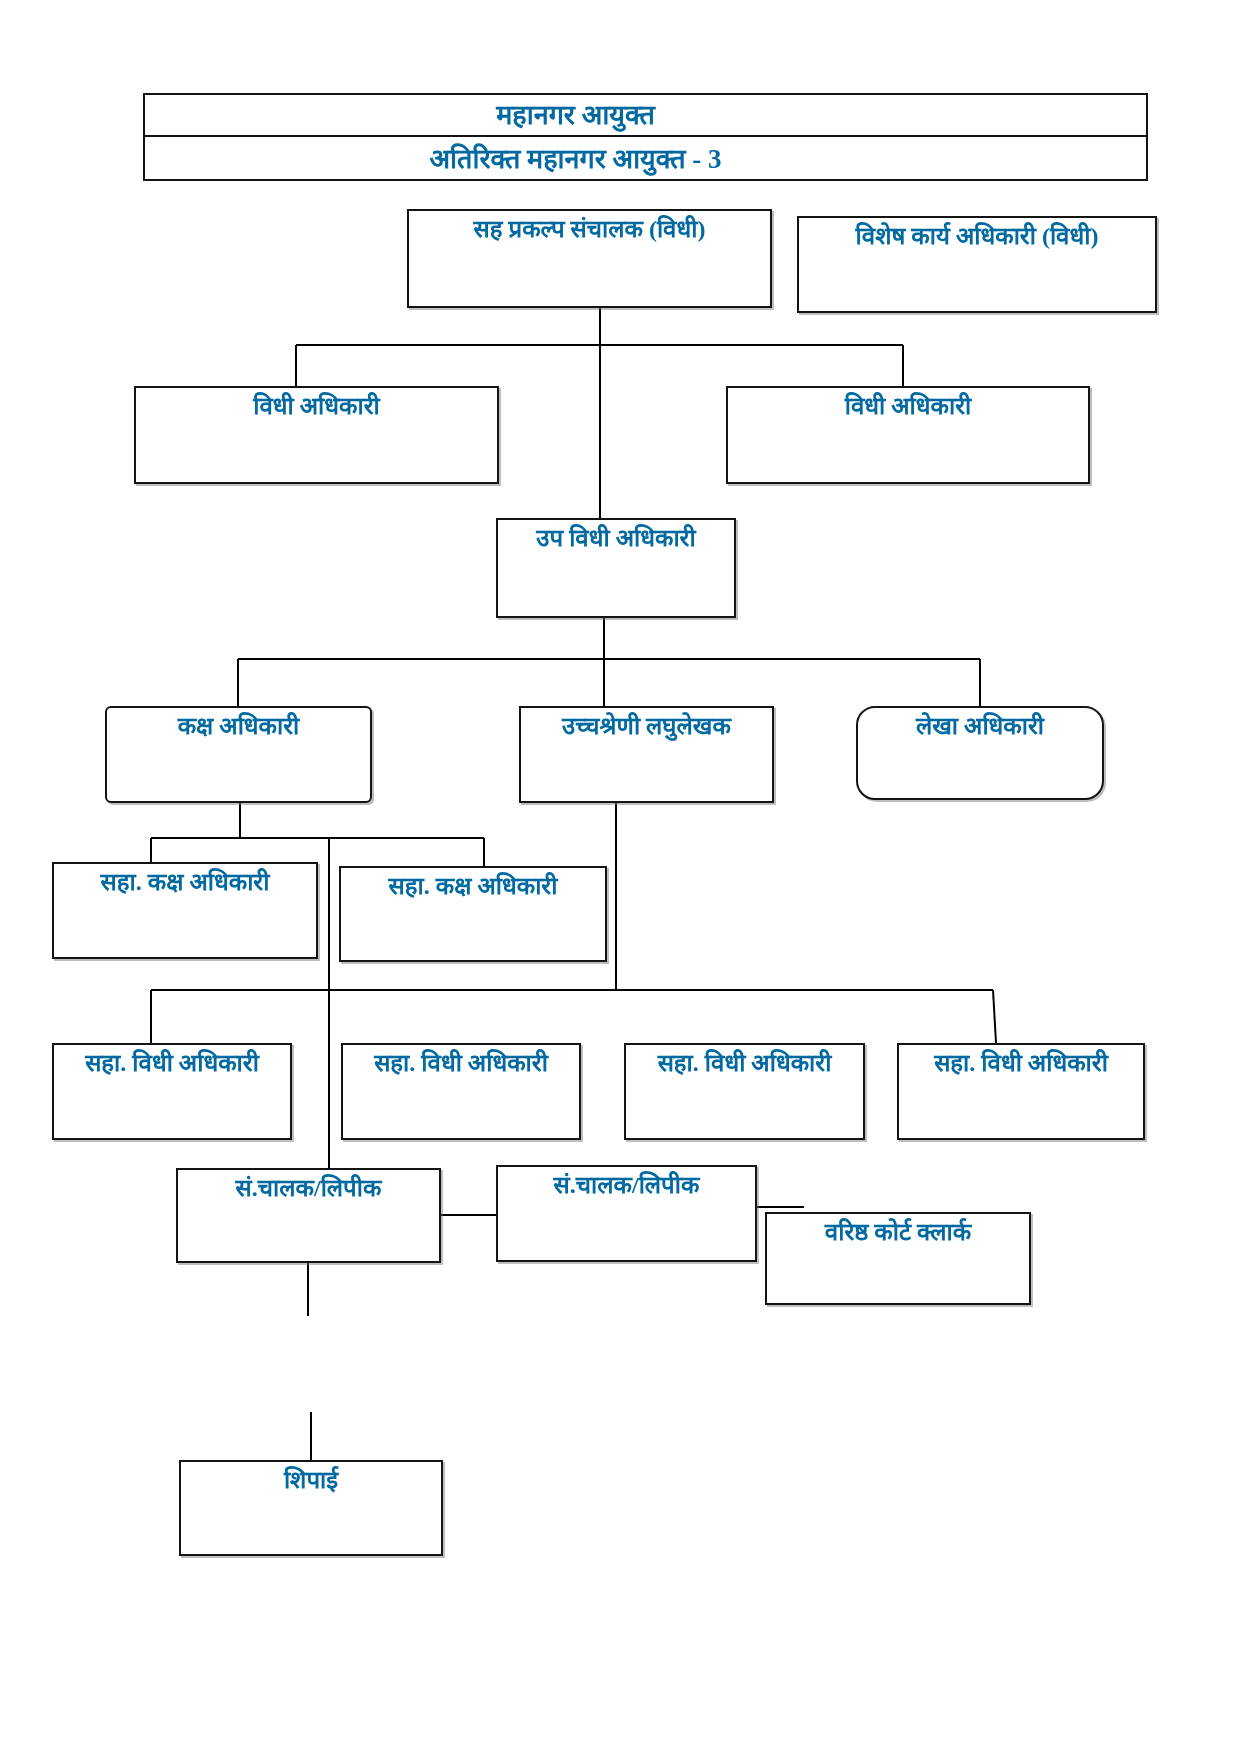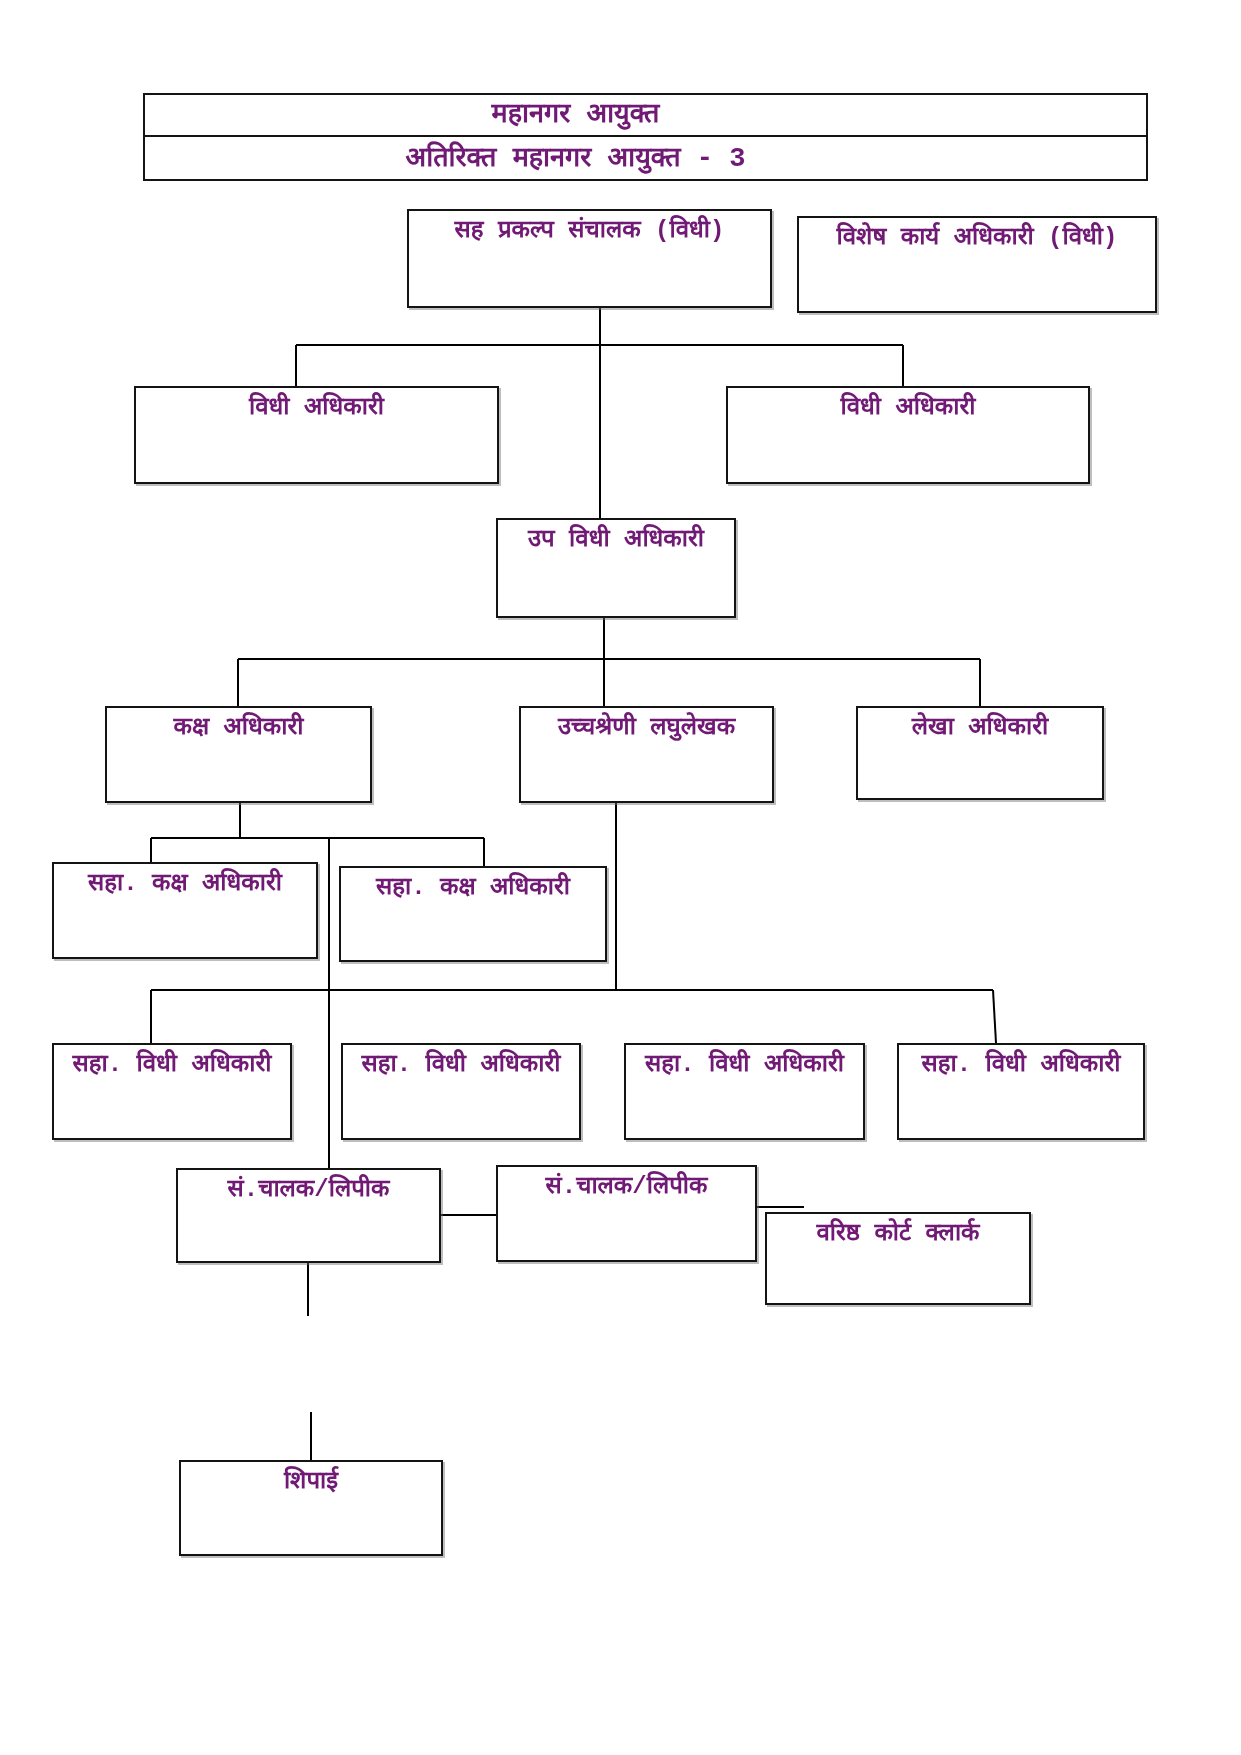--- a/index.html
+++ b/index.html
@@ -1,22 +1,22 @@
 <!DOCTYPE html>
 <html><head>
 <meta charset="utf-8">
 <style>
   html, body { margin: 0; padding: 0; background: #ffffff; }
   .canvas {
     position: relative;
     width: 1241px;
     height: 1755px;
     background: #ffffff;
-    font-family: Liberation Mono, monospace;
-    color: #701a75;
+    font-family: Liberation Serif, serif;
+    color: #0369a1;
   }
   .lines {
     position: absolute;
     left: 0; top: 0;
     width: 1241px; height: 1755px;
   }
   .node {
     position: absolute;
     box-sizing: border-box;
     border: 2px solid #141414;
@@ -87,25 +87,25 @@
   <div class="node" style="left:407px; top:209px; width:365px; height:99px;">सह प्रकल्प संचालक (विधी)</div>
 
   <div class="node" style="left:797px; top:216px; width:360px; height:97px;">विशेष कार्य अधिकारी (विधी)</div>
 
   <div class="node" style="left:134px; top:386px; width:365px; height:98px;">विधी अधिकारी</div>
 
   <div class="node" style="left:726px; top:386px; width:364px; height:98px;">विधी अधिकारी</div>
 
   <div class="node" style="left:496px; top:518px; width:240px; height:100px;">उप विधी अधिकारी</div>
 
-  <div class="node" style="left:105px; top:706px; width:267px; height:97px;">कक्ष अधिकारी</div>
+  <div class="node" style="left:105px; top:706px; width:267px; height:97px;border-radius:6px;">कक्ष अधिकारी</div>
 
   <div class="node" style="left:490px; top:706px; width:255px; height:97px;margin-left:29px;">उच्चश्रेणी लघुलेखक</div>
 
-  <div class="node" style="left:856px; top:706px; width:248px; height:94px;">लेखा अधिकारी</div>
+  <div class="node" style="left:856px; top:706px; width:248px; height:94px;border-radius:19px;">लेखा अधिकारी</div>
 
   <div class="node" style="left:52px; top:862px; width:266px; height:97px;">सहा. कक्ष अधिकारी</div>
 
   <div class="node" style="left:339px; top:866px; width:268px; height:96px;">सहा. कक्ष अधिकारी</div>
 
   <div class="node" style="left:52px; top:1043px; width:240px; height:97px;">सहा. विधी अधिकारी</div>
 
   <div class="node" style="left:341px; top:1043px; width:240px; height:97px;">सहा. विधी अधिकारी</div>
 
   <div class="node" style="left:624px; top:1043px; width:241px; height:97px;">सहा. विधी अधिकारी</div>

